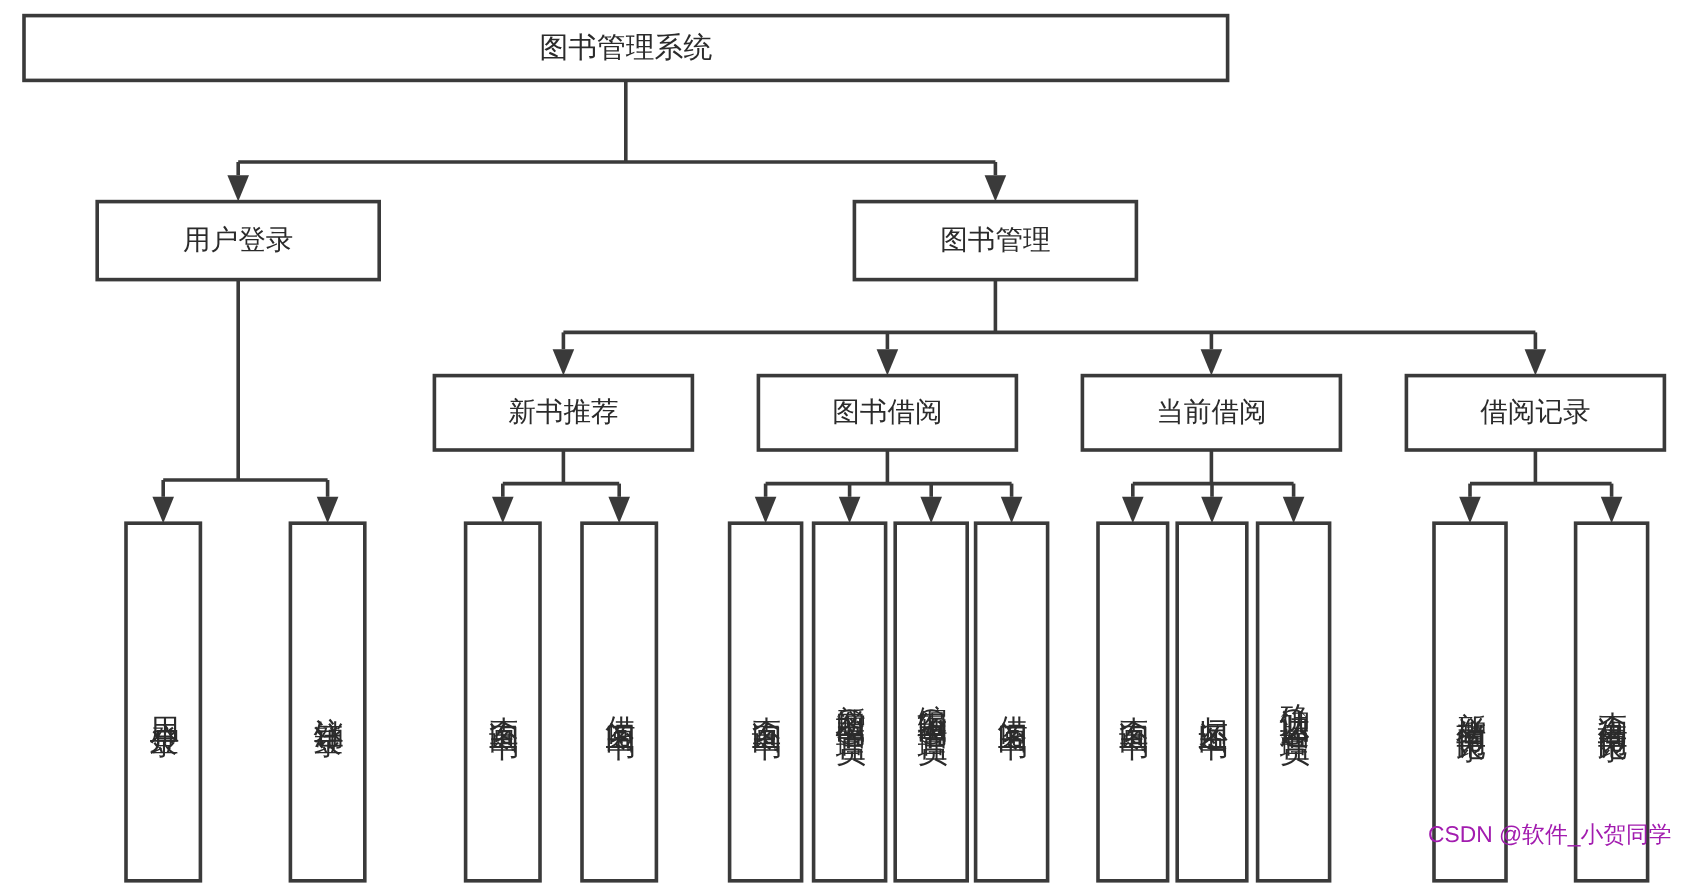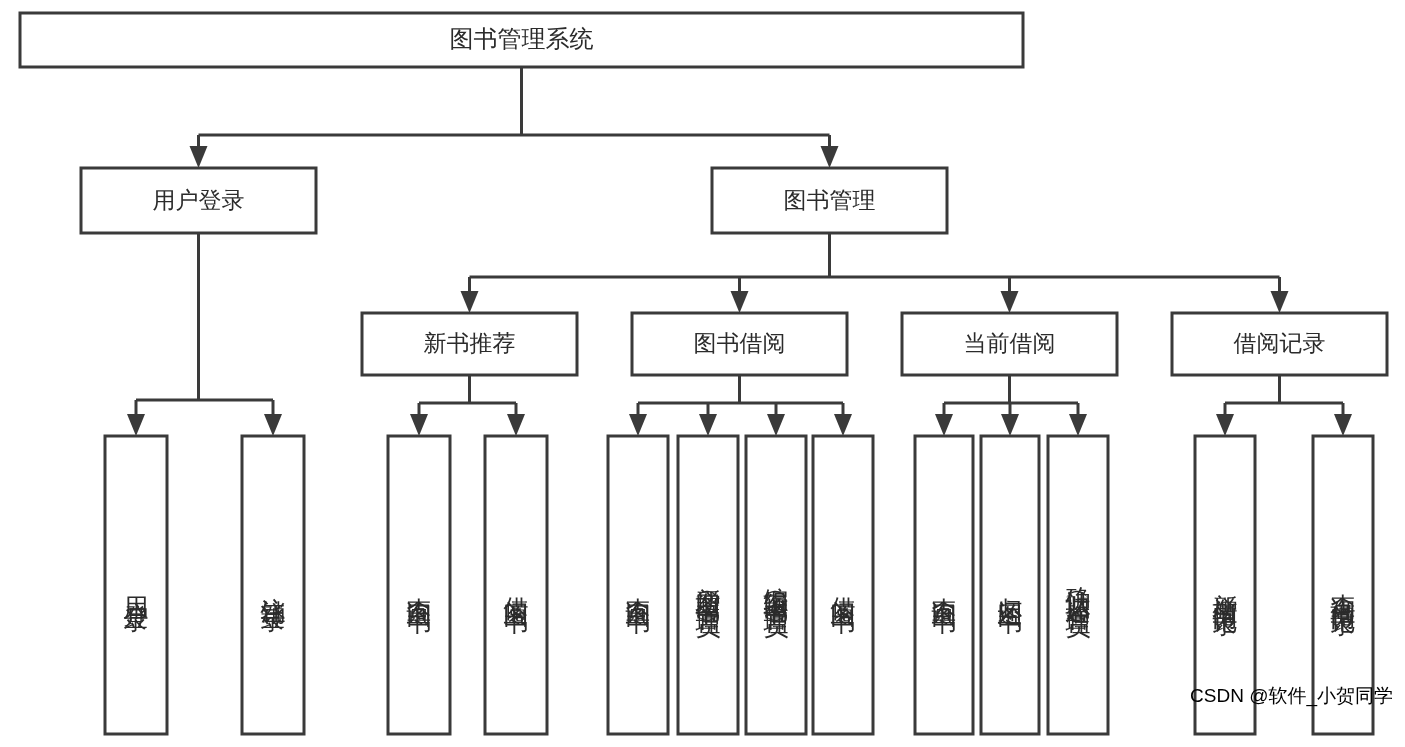--- a/index.html
+++ b/index.html
@@ -35,21 +35,21 @@
     align-items:center;
     justify-content:center;
     white-space:nowrap;
     pointer-events:none;
   }
   .watermark{
     position:absolute;
     right:12px;bottom:4px;
     font-family:"Liberation Sans","DejaVu Sans",sans-serif;
     font-size:19px;
-    color:#000000;
+    color:#a21caf;
     white-space:nowrap;
   }
 </style>
 </head>
 <body>
 
 <div id="diagram-root">
 
   <svg class="canvas" viewBox="0 0 1405 747">
     <defs></defs>

